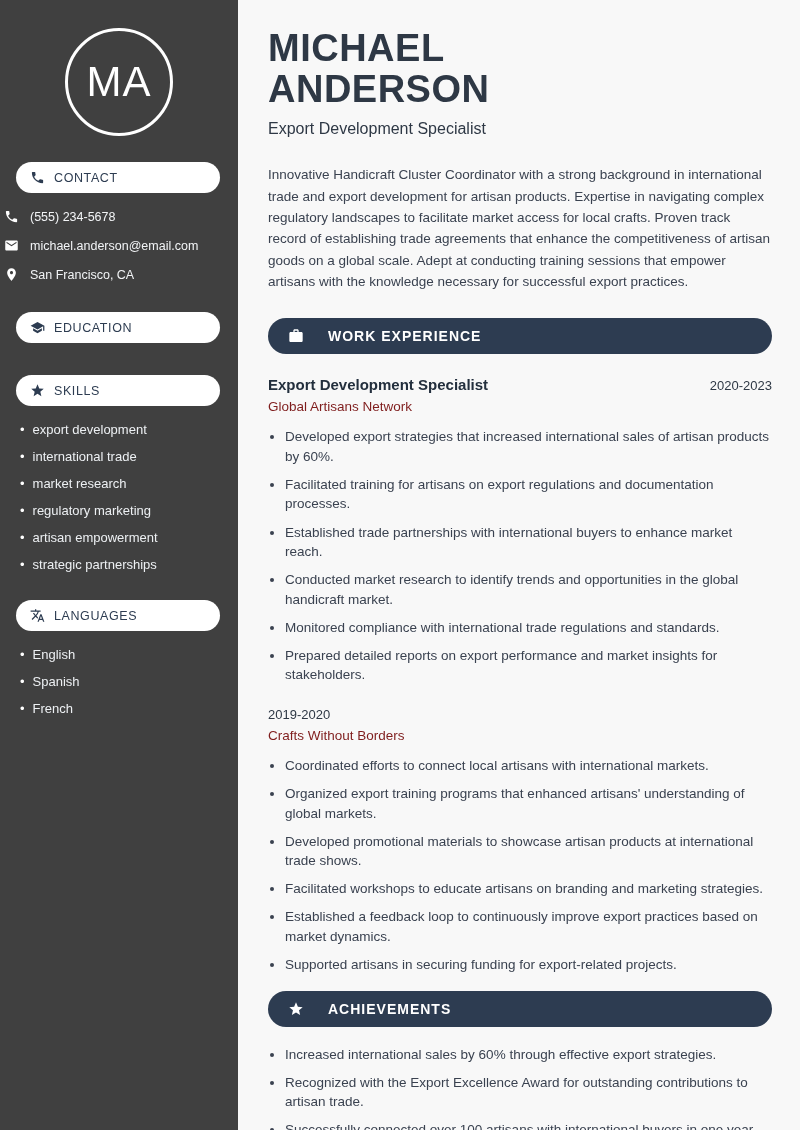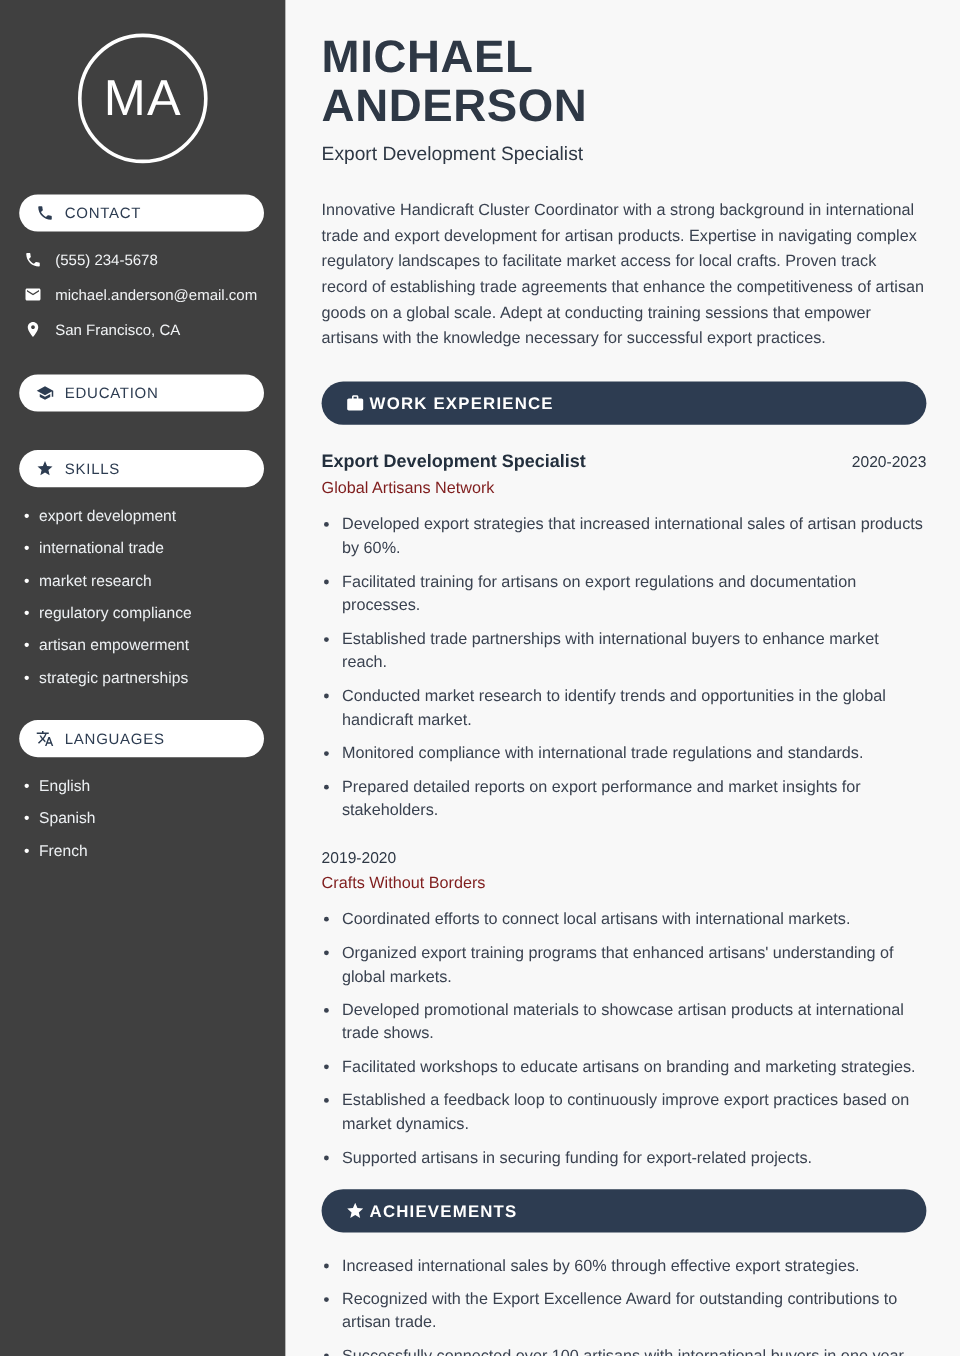--- a/index.html
+++ b/index.html
@@ -33,21 +33,21 @@
     background: #ffffff; color: #2d3c51;
     border-radius: 17px;
     margin: 0 18px 16px 16px;
     padding: 8px 14px;
     display: flex; align-items: center; gap: 9px;
     font-weight: normal; font-size: 12.5px; letter-spacing: .6px;
   }
   .side-pill svg { width: 15px; height: 15px; fill: #2d3c51; flex: 0 0 auto; }
   .contact-row {
     display: flex; align-items: center; gap: 11px;
-    padding: 0 10px 0 20px;
+    padding: 0 10px 0 4px;
     margin-bottom: 14px;
     font-size: 12.5px; color: #f2f4f6;
   }
   .contact-row svg { width: 15px; height: 15px; fill: #ffffff; flex: 0 0 auto; }
   .section-gap { height: 16px; }
   .side-block { padding: 0 16px; }
   .degree { font-weight: bold; font-size: 14px; line-height: 1.45; margin-bottom: 9px; color: #ffffff; }
   .edu-line { font-size: 13px; color: #e4e8ec; margin-bottom: 7px; }
   .side-list { list-style: none; margin: 2px; padding: 0 28px 0 18px; }
   .side-list li {
@@ -70,21 +70,21 @@
   .job-title { font-size: 16px; color: #2e3845; margin-top: 11px; }
   .summary {
     margin-top: 26px;
     font-size: 13.5px; line-height: 1.58; color: #3a4250;
   }
   .banner {
     margin-top: 26px;
     background: #2d3c51; color: #ffffff;
     border-radius: 24px;
     padding: 10px 20px;
-    display: flex; align-items: center; gap: 4px;
+    display: flex; align-items: center; gap: 24px;
     font-weight: bold; font-size: 14px; letter-spacing: 1px;
   }
   .banner svg { width: 16px; height: 16px; fill: #ffffff; flex: 0 0 auto; }
   .job { margin-top: 22px; }
   .job-head { display: flex; justify-content: space-between; align-items: baseline; }
   .job-name { font-size: 15px; font-weight: bold; color: #232f3d; }
   .job-dates { font-size: 13px; color: #2e3845; }
   .company { font-size: 13.5px; color: #7f1d1d; margin-top: 6px; }
   ul.bullets { margin: 13px 0 0 0; padding-left: 17px; }
   ul.bullets li {
@@ -148,21 +148,21 @@
     <li>
         <span>export development</span>
       </li>
     <li>
         <span>international trade</span>
       </li>
     <li>
         <span>market research</span>
       </li>
     <li>
-        <span>regulatory compliance</span>
+        <span>regulatory marketing</span>
       </li>
     <li>
         <span>artisan empowerment</span>
       </li>
     <li>
         <span>strategic partnerships</span>
       </li>
   </ul>
 
   <div class="section-gap"></div>

